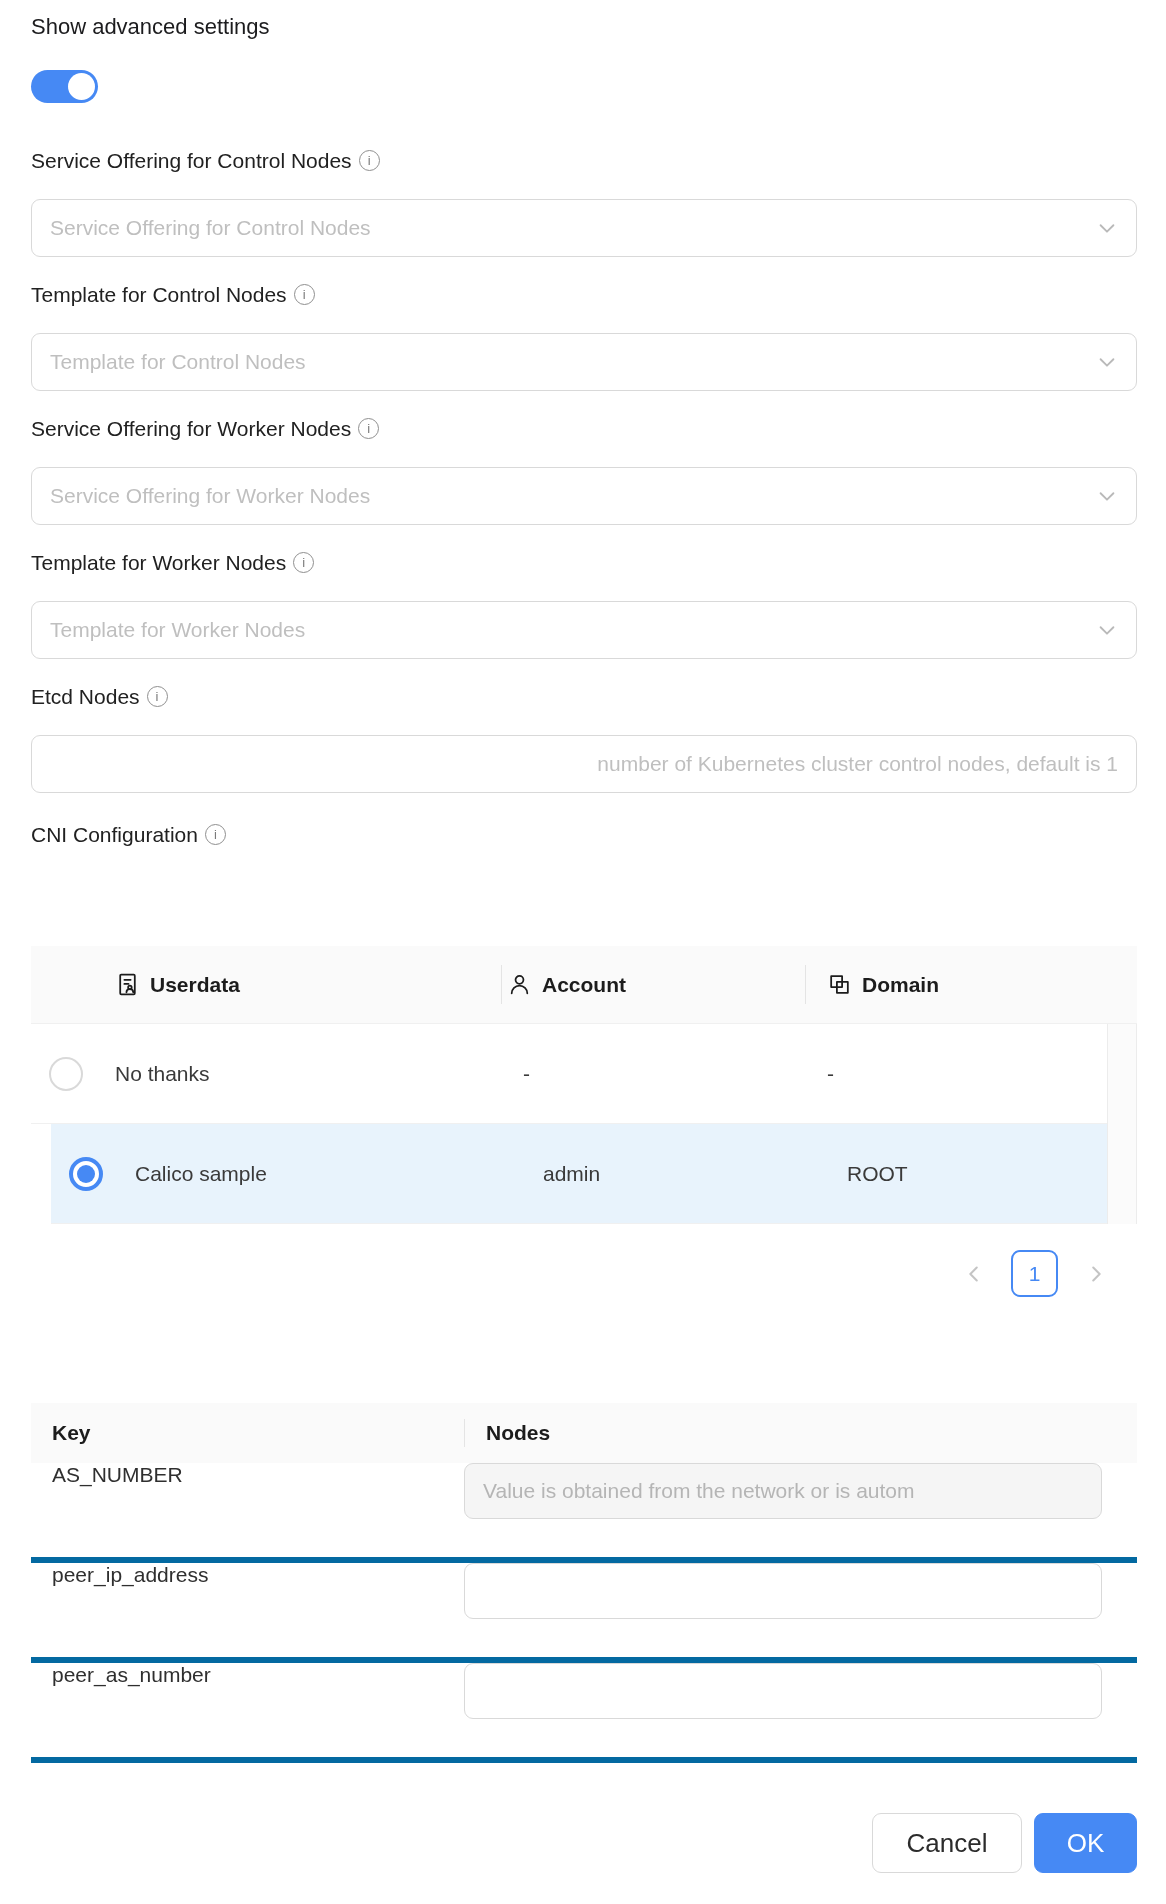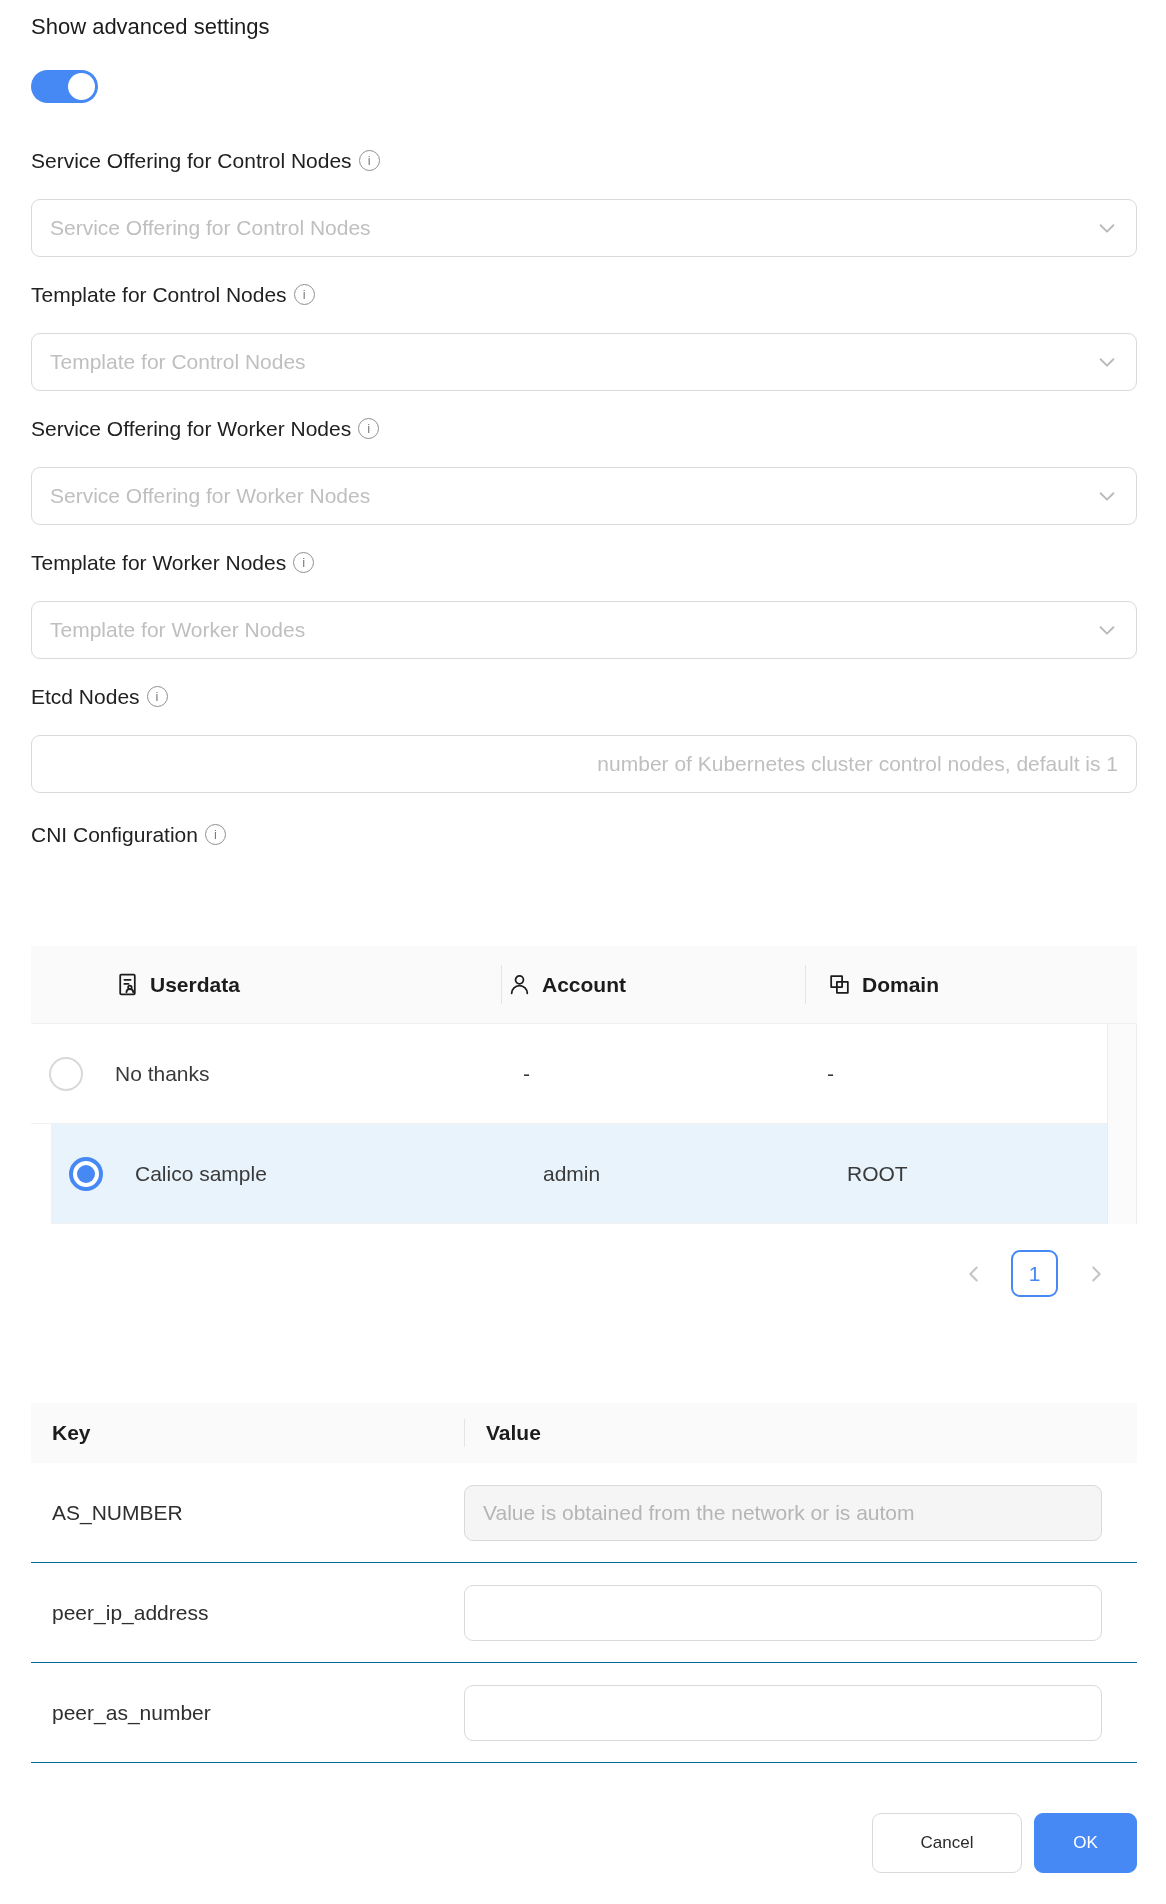--- a/index.html
+++ b/index.html
@@ -89,33 +89,33 @@
     color:#4689f4; font-size:21px; font-weight:500; cursor:pointer; background:#fff;
   }
 
   
   .kv-table { margin-top:106px; width:1106px; }
   .kv-head { display:flex; align-items:center; height:60px; background:#fafafa; }
   .kv-head .th { font-size:21px; font-weight:700; color:#1c1c1c; position:relative; height:100%; display:flex; align-items:center; }
   .kv-key { width:433px; padding-left:21px; }
   .kv-value { flex:1; padding-left:22px; }
   .kv-head .kv-value::before { content:""; position:absolute; left:0; top:16px; bottom:16px; width:1px; background:#e4e4e4; }
-  .kv-row { display:flex; align-items:center; height:100px; border-bottom:1px solid #0369a1; }
+  .kv-row { display:flex; height:100px; border-bottom:6px solid #0369a1; }
   .kv-row .cell { padding-left:21px; width:433px; color:#2f2f2f; }
   .kv-input {
     width:638px; height:56px; border:1px solid #d9d9d9; border-radius:9px;
     font-size:21px; padding:0 18px; color:#262626; background:#fff;
     font-family:"Liberation Sans","DejaVu Sans",sans-serif;
   }
   .kv-input::placeholder { color:#b5b5b5; opacity:1; }
   .kv-input:disabled { background:#f5f5f5; }
 
   
   .footer { margin-top:50px; display:flex; justify-content:flex-end; gap:12px; }
-  .btn { height:60px; border-radius:9px; font-size:17px; display:flex; align-items:center; justify-content:center; cursor:pointer; font-family:inherit; }
+  .btn { height:60px; border-radius:9px; font-size:26px; display:flex; align-items:center; justify-content:center; cursor:pointer; font-family:inherit; }
   .btn-cancel { width:150px; background:#fff; border:1px solid #d9d9d9; color:#2b2b2b; }
   .btn-ok { width:103px; background:#4689f4; border:1px solid #4689f4; color:#fff; }
 </style>
 </head>
 <body>
 
 <div class="page">
 
   <div class="adv-label">Show advanced settings</div>
 
@@ -258,21 +258,21 @@
     <span class="pg-btn">
       <svg width="22" height="22" viewBox="0 0 24 24" fill="none" stroke="#c4c4c4" stroke-width="2.2" stroke-linecap="round" stroke-linejoin="round">
           <path d="M9 5l7 7-7 7"></path>
         </svg>
     </span>
   </div>
 
   <div class="kv-table">
     <div class="kv-head">
       <div class="th kv-key">Key</div>
-      <div class="th kv-value">Value</div>
+      <div class="th kv-value">Nodes</div>
     </div>
     <div class="kv-row">
       <div class="cell">AS_NUMBER</div>
       <input class="kv-input" type="text" disabled="" placeholder="Value is obtained from the network or is autom" style="">
     </div>
     <div class="kv-row">
       <div class="cell">peer_ip_address</div>
       <input class="kv-input" type="text" placeholder="" style="">
     </div>
     <div class="kv-row">

